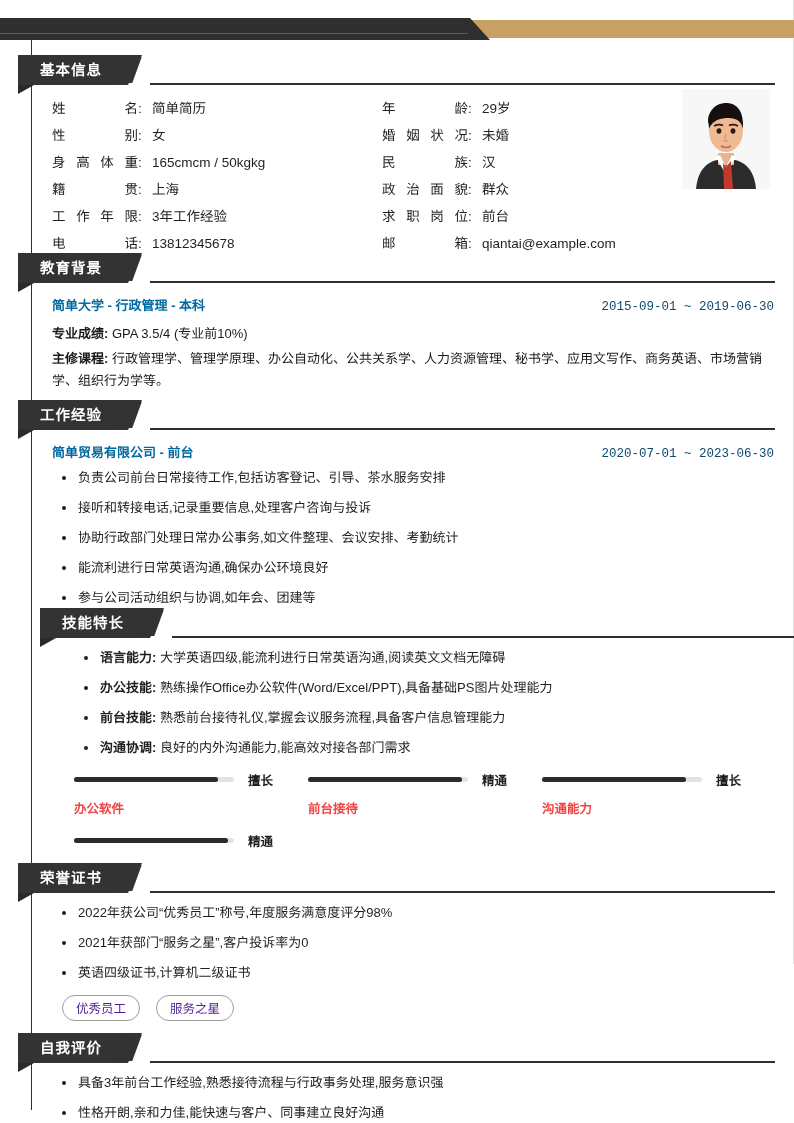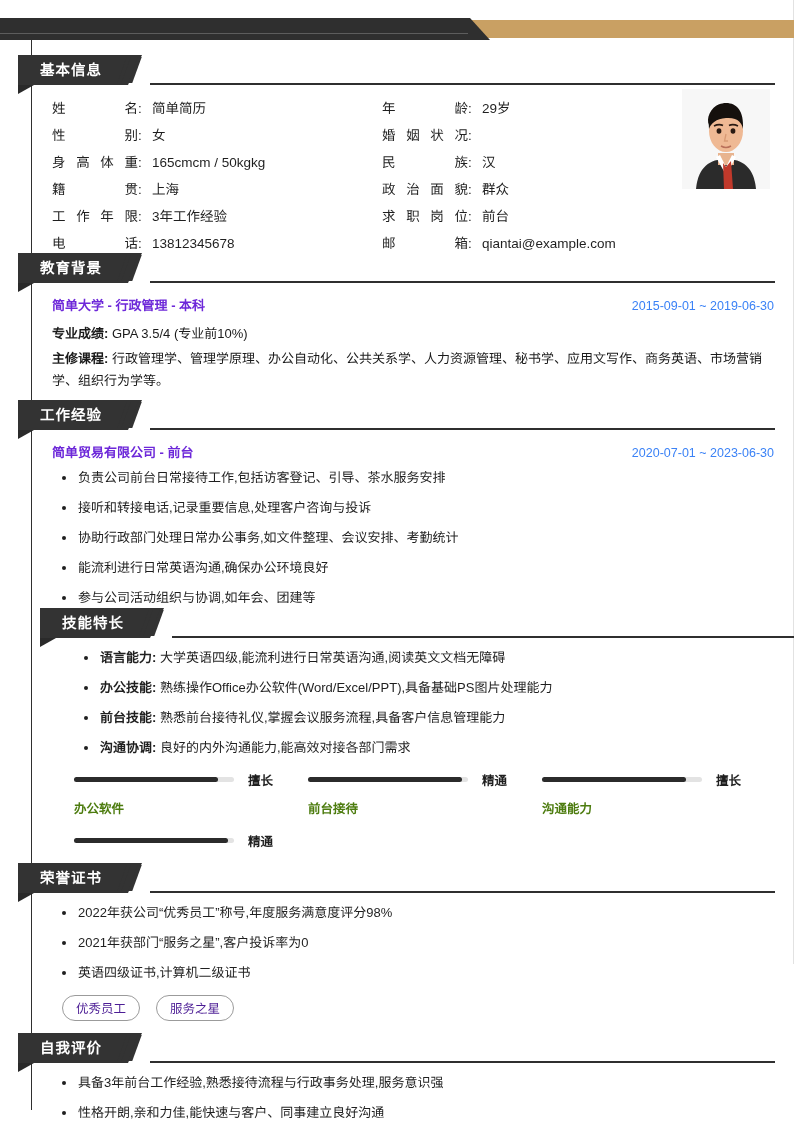--- a/index.html
+++ b/index.html
@@ -168,22 +168,22 @@
   }
 
   
   .entry-head {
     display: flex;
     justify-content: space-between;
     align-items: baseline;
     font-size: 13px;
     margin-bottom: 9px;
   }
-  .entry-title { font-weight: bold; color: #6d28d9; }
-  .entry-date { font-size: 12.5px; color: #3b82f6; }
+  .entry-title { font-weight: bold; color: #0369a1; }
+  .entry-date { font-size: 12.5px; color: #0c4a6e; font-family: Liberation Mono, monospace; }
 
   .kv-line {
     font-size: 13px;
     line-height: 22px;
     margin-bottom: 3px;
   }
   .kv-line b { font-weight: bold; }
 
   ul.bullets {
     list-style: none;
@@ -242,21 +242,21 @@
     border-radius: 3px;
   }
   .bar-level {
     font-size: 12.5px;
     margin-left: 14px;
     color: #1f1f1f;
     white-space: nowrap;
   }
   .bar-name {
     font-size: 12.5px;
-    color: #4d7c0f;
+    color: #ef4444;
     margin-top: 9px;
   }
 
   
   .tags {
     display: flex;
     margin-top: 4px;
   }
   .tag {
     width: 78px;
@@ -366,20 +366,21 @@
             <span class="info-value">29岁</span>
           </div>
           <div class="info-row">
             <span class="info-label">
                 <span>婚</span>
                 <span>姻</span>
                 <span>状</span>
                 <span>况</span>
               </span>
             <span class="info-colon">:</span>
+            <span class="info-value">未婚</span>
           </div>
           <div class="info-row">
             <span class="info-label">
                 <span>民</span>
                 <span>族</span>
               </span>
             <span class="info-colon">:</span>
             <span class="info-value">汉</span>
           </div>
           <div class="info-row">

